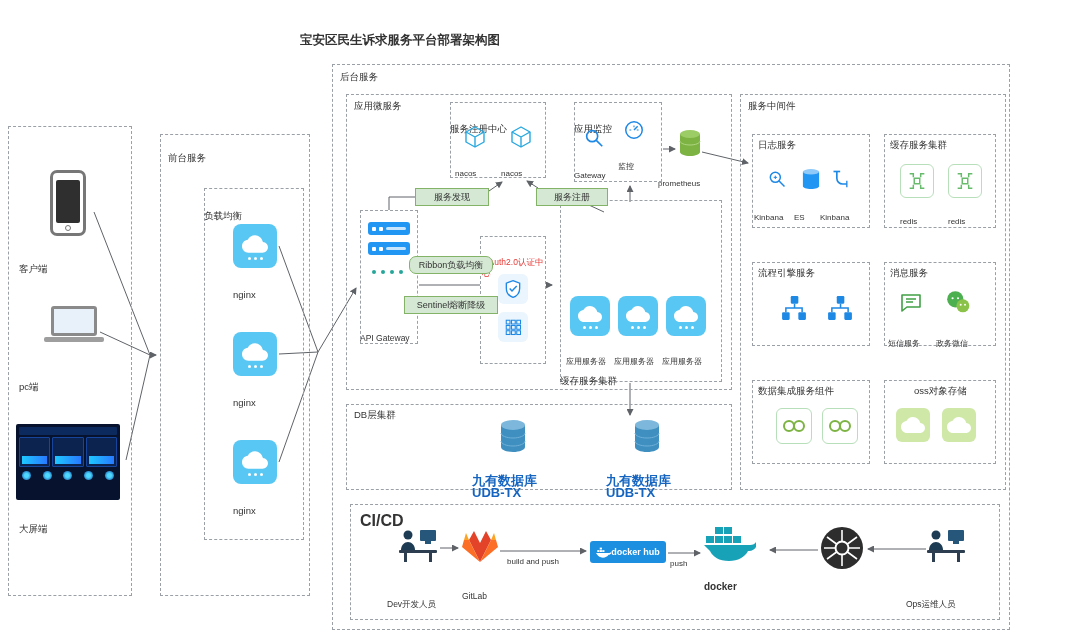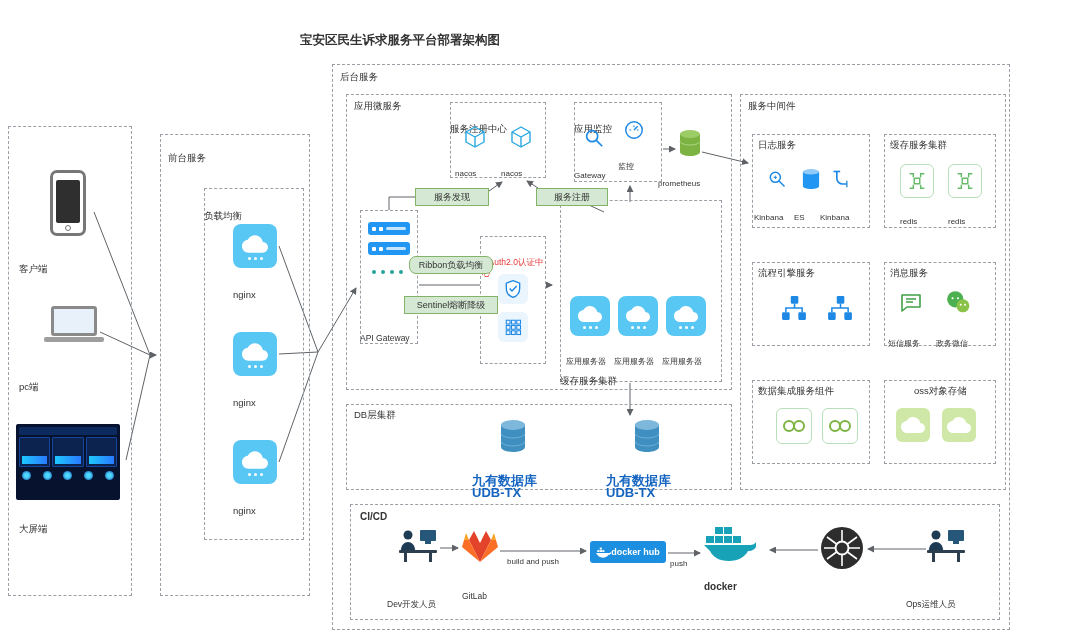--- a/index.html
+++ b/index.html
@@ -434,21 +434,21 @@
     <svg width="26" height="36" viewBox="0 0 26 34">
         <path d="M1 6v22c0 2.8 5.4 5 12 5s12-2.2 12-5V6" fill="#3f8fc0"></path>
         <ellipse cx="13" cy="6" rx="12" ry="5" fill="#7db8dc"></ellipse>
         <path d="M1 14c0 2.8 5.4 5 12 5s12-2.2 12-5M1 22c0 2.8 5.4 5 12 5s12-2.2 12-5" stroke="#6fb0d8" fill="none"></path>
       </svg>
   </div>
   <div class="lbl c dbname z2" style="left:606px;top:456px;width:82px;">九有数据库</div>
   <div class="lbl c dbname z2" style="left:606px;top:468px;width:82px;">UDB-TX</div>
 
   <div class="box z1" style="left:350px;top:504px;width:650px;height:116px;"></div>
-  <div class="lbl bold z2" style="left:360px;top:511px;font-size:10px;text-align:center;">CI/CD</div>
+  <div class="lbl bold z2" style="left:360px;top:511px;font-size:16px;text-align:center;">CI/CD</div>
 
   <div class="ico z2" style="left:398px;top:526px;width:40px;height:38px;">
     <svg width="40" height="38" viewBox="0 0 40 38">
         <rect x="22" y="4" width="16" height="11" rx="1" fill="#27567b"></rect>
         <rect x="27" y="15" width="6" height="3" fill="#27567b"></rect>
         <circle cx="10" cy="9" r="4.5" fill="#1d3b53"></circle>
         <path d="M3 24c0-5 3.5-8 7-8s7 3 7 8z" fill="#1d3b53"></path>
         <rect x="1" y="24" width="38" height="3" rx="1" fill="#2c3e50"></rect>
         <rect x="6" y="27" width="3" height="9" fill="#2c3e50"></rect>
         <rect x="31" y="27" width="3" height="9" fill="#2c3e50"></rect>

